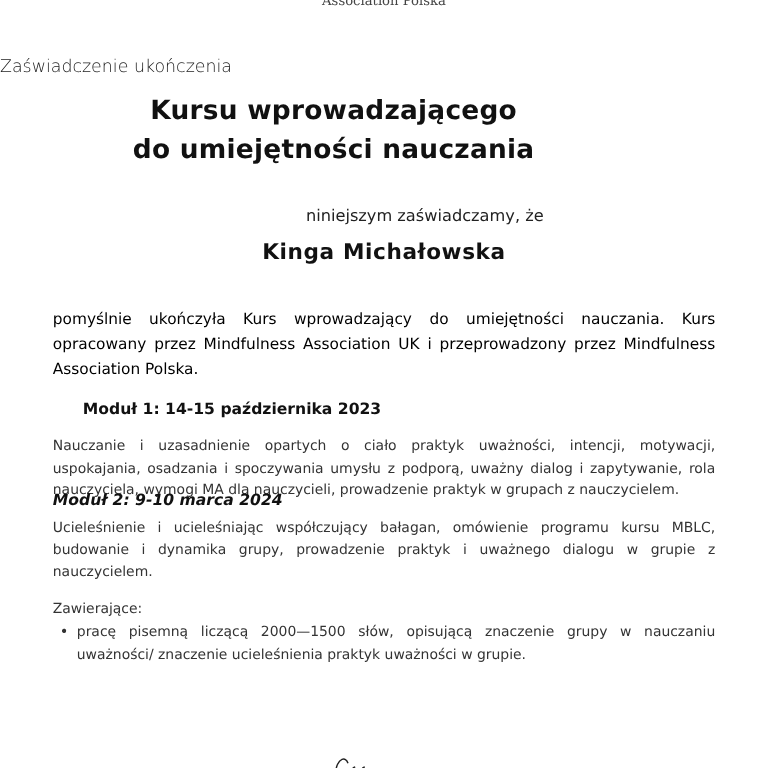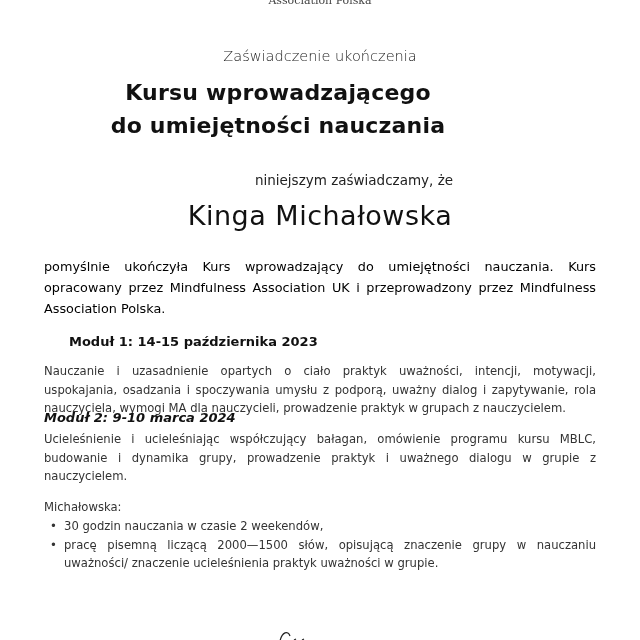--- a/index.html
+++ b/index.html
@@ -5,35 +5,35 @@
     html, body { margin: 0; padding: 0; background: #ffffff; }
     body {
       width: 640px; height: 640px; overflow: hidden; position: relative;
       font-family: "DejaVu Sans", sans-serif; color: #1a1a1a;
     }
     .org-line {
       position: absolute; top: -6px; left: 0; width: 640px; text-align: center;
       font-family: "DejaVu Serif", serif; font-size: 11px; color: #444;
     }
     .subtitle {
-      position: absolute; top: 48px; left: 0; width: 640px; text-align: center;
+      position: absolute; top: 48px; left: 0; width: 640px; 
       font-size: 14.5px; color: #222; font-weight: 300;
     }
     .title {
       position: absolute; top: 76px; left: 0; width: 556px; text-align: center;
       font-size: 22px; font-weight: bold; line-height: 33px; color: #111;
       letter-spacing: 0.2px;
     }
     .intro {
       position: absolute; top: 172px; left: 0; width: 640px; text-align: center;
       font-size: 13.5px; color: #222; margin-left: 34px;
     }
     .name {
       position: absolute; top: 200px; left: 0; width: 640px; text-align: center;
-      font-size: 27px; color: #111; letter-spacing: 0.5px;
+      font-size: 18px; color: #111; letter-spacing: 0.5px; font-weight: bold;
     }
     .body-text {
       position: absolute; left: 44px; width: 552px;
       font-size: 12.8px; line-height: 21px; text-align: justify; color: #000000;
     }
     .p-main { top: 256px; }
     .module-head {
       position: absolute; left: 44px; font-size: 13px; font-weight: bold; color: #111;
     }
     .m1-head { top: 334px; margin-left: 25px; }
@@ -72,26 +72,25 @@
 <div class="name">Kinga Michałowska</div>
 
 <div class="body-text p-main">pomyślnie ukończyła Kurs wprowadzający do umiejętności nauczania. Kurs opracowany przez Mindfulness Association UK i przeprowadzony przez Mindfulness Association Polska.</div>
 
 <div class="module-head m1-head">Moduł 1: 14-15 października 2023</div>
 <div class="body-text m1-text">Nauczanie i uzasadnienie opartych o ciało praktyk uważności, intencji, motywacji, uspokajania, osadzania i spoczywania umysłu z podporą, uważny dialog i zapytywanie, rola nauczyciela, wymogi MA dla nauczycieli, prowadzenie praktyk w grupach z nauczycielem.</div>
 
 <div class="module-head m2-head">Moduł 2: 9-10 marca 2024</div>
 <div class="body-text m2-text">Ucieleśnienie i ucieleśniając współczujący bałagan, omówienie programu kursu MBLC, budowanie i dynamika grupy, prowadzenie praktyk i uważnego dialogu w grupie z nauczycielem.</div>
 
-<div class="contains">Michałowska:</div>
+<div class="contains">Zawierające:</div>
 
 <ul class="bullet-list">
   <li>
     <span class="dot">•</span>
-    <span>30 godzin nauczania w czasie 2 weekendów,</span>
   </li>
   <li>
     <span class="dot">•</span>
     <span>pracę pisemną liczącą 2000—1500 słów, opisującą znaczenie grupy w nauczaniu uważności/ znaczenie ucieleśnienia praktyk uważności w grupie.</span>
   </li>
 </ul>
 
 <svg class="signature" viewBox="0 0 40 14">
   <path d="M2 13 C4 4, 10 2, 12 8 M16 12 L18 11 M24 12 L26 11" stroke="#222" stroke-width="1.2" fill="none"></path>
 </svg>

